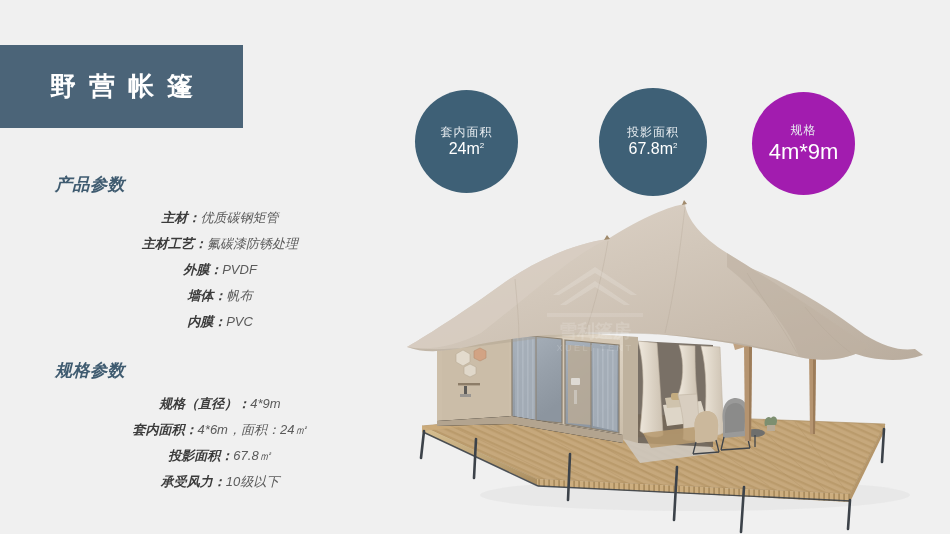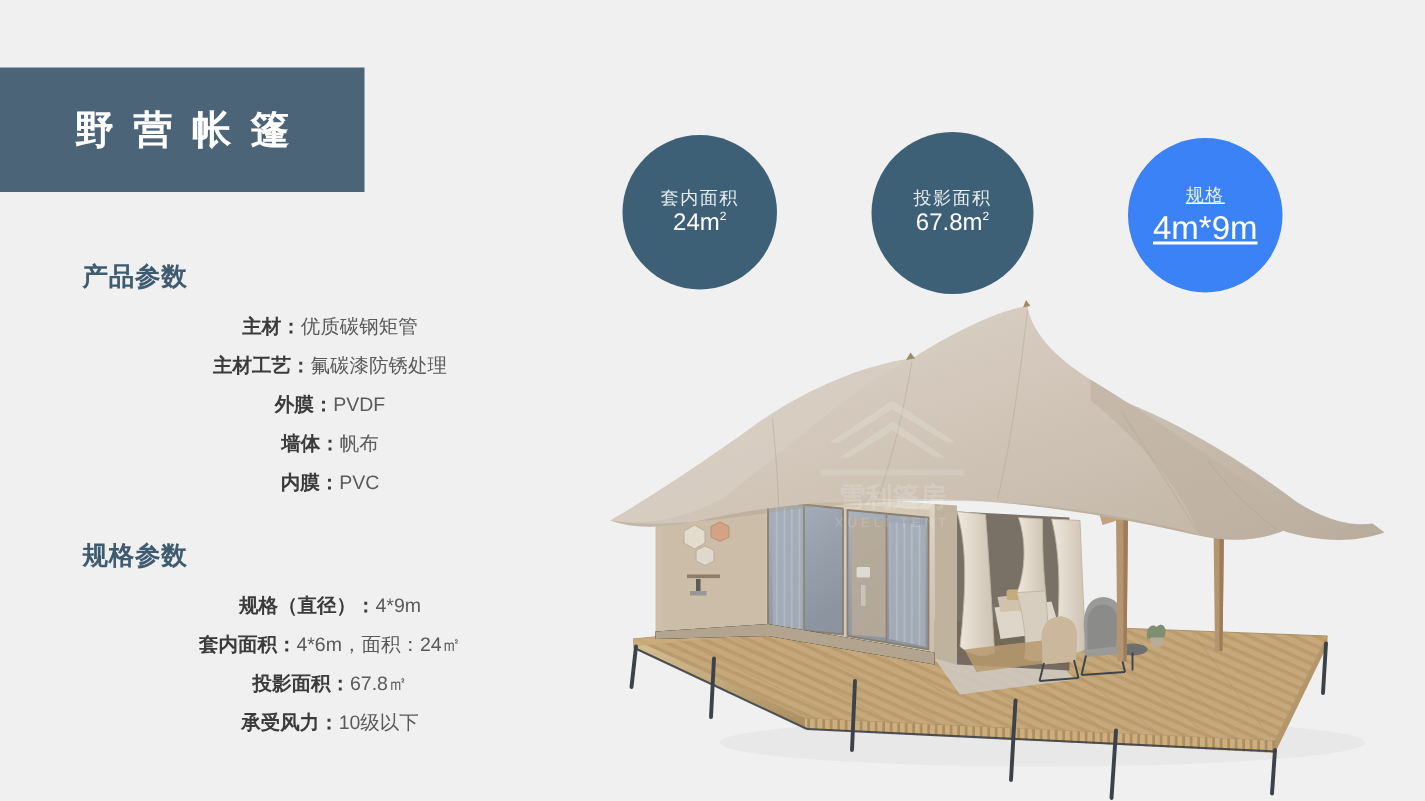--- a/index.html
+++ b/index.html
@@ -47,20 +47,21 @@
     text-indent: 13px;
     white-space: nowrap;
   }
 
   
   .info-col {
     position: absolute;
     left: 55px;
     top: 173px;
     width: 330px;
+    font-style: italic;
   }
 
   .section { margin-bottom: 0; }
 
   .section-heading {
     color: #3f5b70;
     font-size: 17px;
     font-weight: bold;
     letter-spacing: 0.5px;
     margin-bottom: 9px;
@@ -111,21 +112,21 @@
     line-height: 1.05;
     letter-spacing: 0px;
   }
   .badge .badge-value sup {
     font-size: 0.5em;
     vertical-align: super;
     line-height: 0;
   }
 
   #badge-1 { left: 415px; top: 90px; width: 103px; height: 103px; }
-  #badge-2 { left: 581px; top: 88px; width: 108px; height: 108px; }
+  #badge-2 { left: 599px; top: 88px; width: 108px; height: 108px; }
   #badge-3 { left: 752px; top: 92px; width: 103px; height: 103px; }
   #badge-3 .badge-value { font-size: 22px; }
   #badge-2 .badge-value { font-size: 16px; }
 
   
   .tent-wrap {
     position: absolute;
     left: 395px;
     top: 195px;
     width: 560px;
@@ -190,21 +191,21 @@
   <div class="badge" id="badge-1" style="background: rgb(62, 96, 118); text-align: right;">
     <span class="badge-label">套内面积</span>
     <span class="badge-value"><span>24m</span><sup>2</sup></span>
   </div>
 
   <div class="badge" id="badge-2" style="background: rgb(62, 96, 118);">
     <span class="badge-label">投影面积</span>
     <span class="badge-value"><span>67.8m</span><sup>2</sup></span>
   </div>
 
-  <div class="badge" id="badge-3" style="background: #3b82f6; text-decoration: underline;">
+  <div class="badge" id="badge-3" style="background: #a21caf;">
     <span class="badge-label">规格</span>
     <span class="badge-value"><span>4m*9m</span><sup></sup></span>
   </div>
 
   <div class="tent-wrap">
     <svg viewBox="0 0 560 339" xmlns="http://www.w3.org/2000/svg">
       <defs>
         <linearGradient id="gCanopy" x1="0" y1="0" x2="1" y2="1">
           <stop offset="0%" stop-color="#e0d6cb"></stop>
           <stop offset="45%" stop-color="#d2c7ba"></stop>

